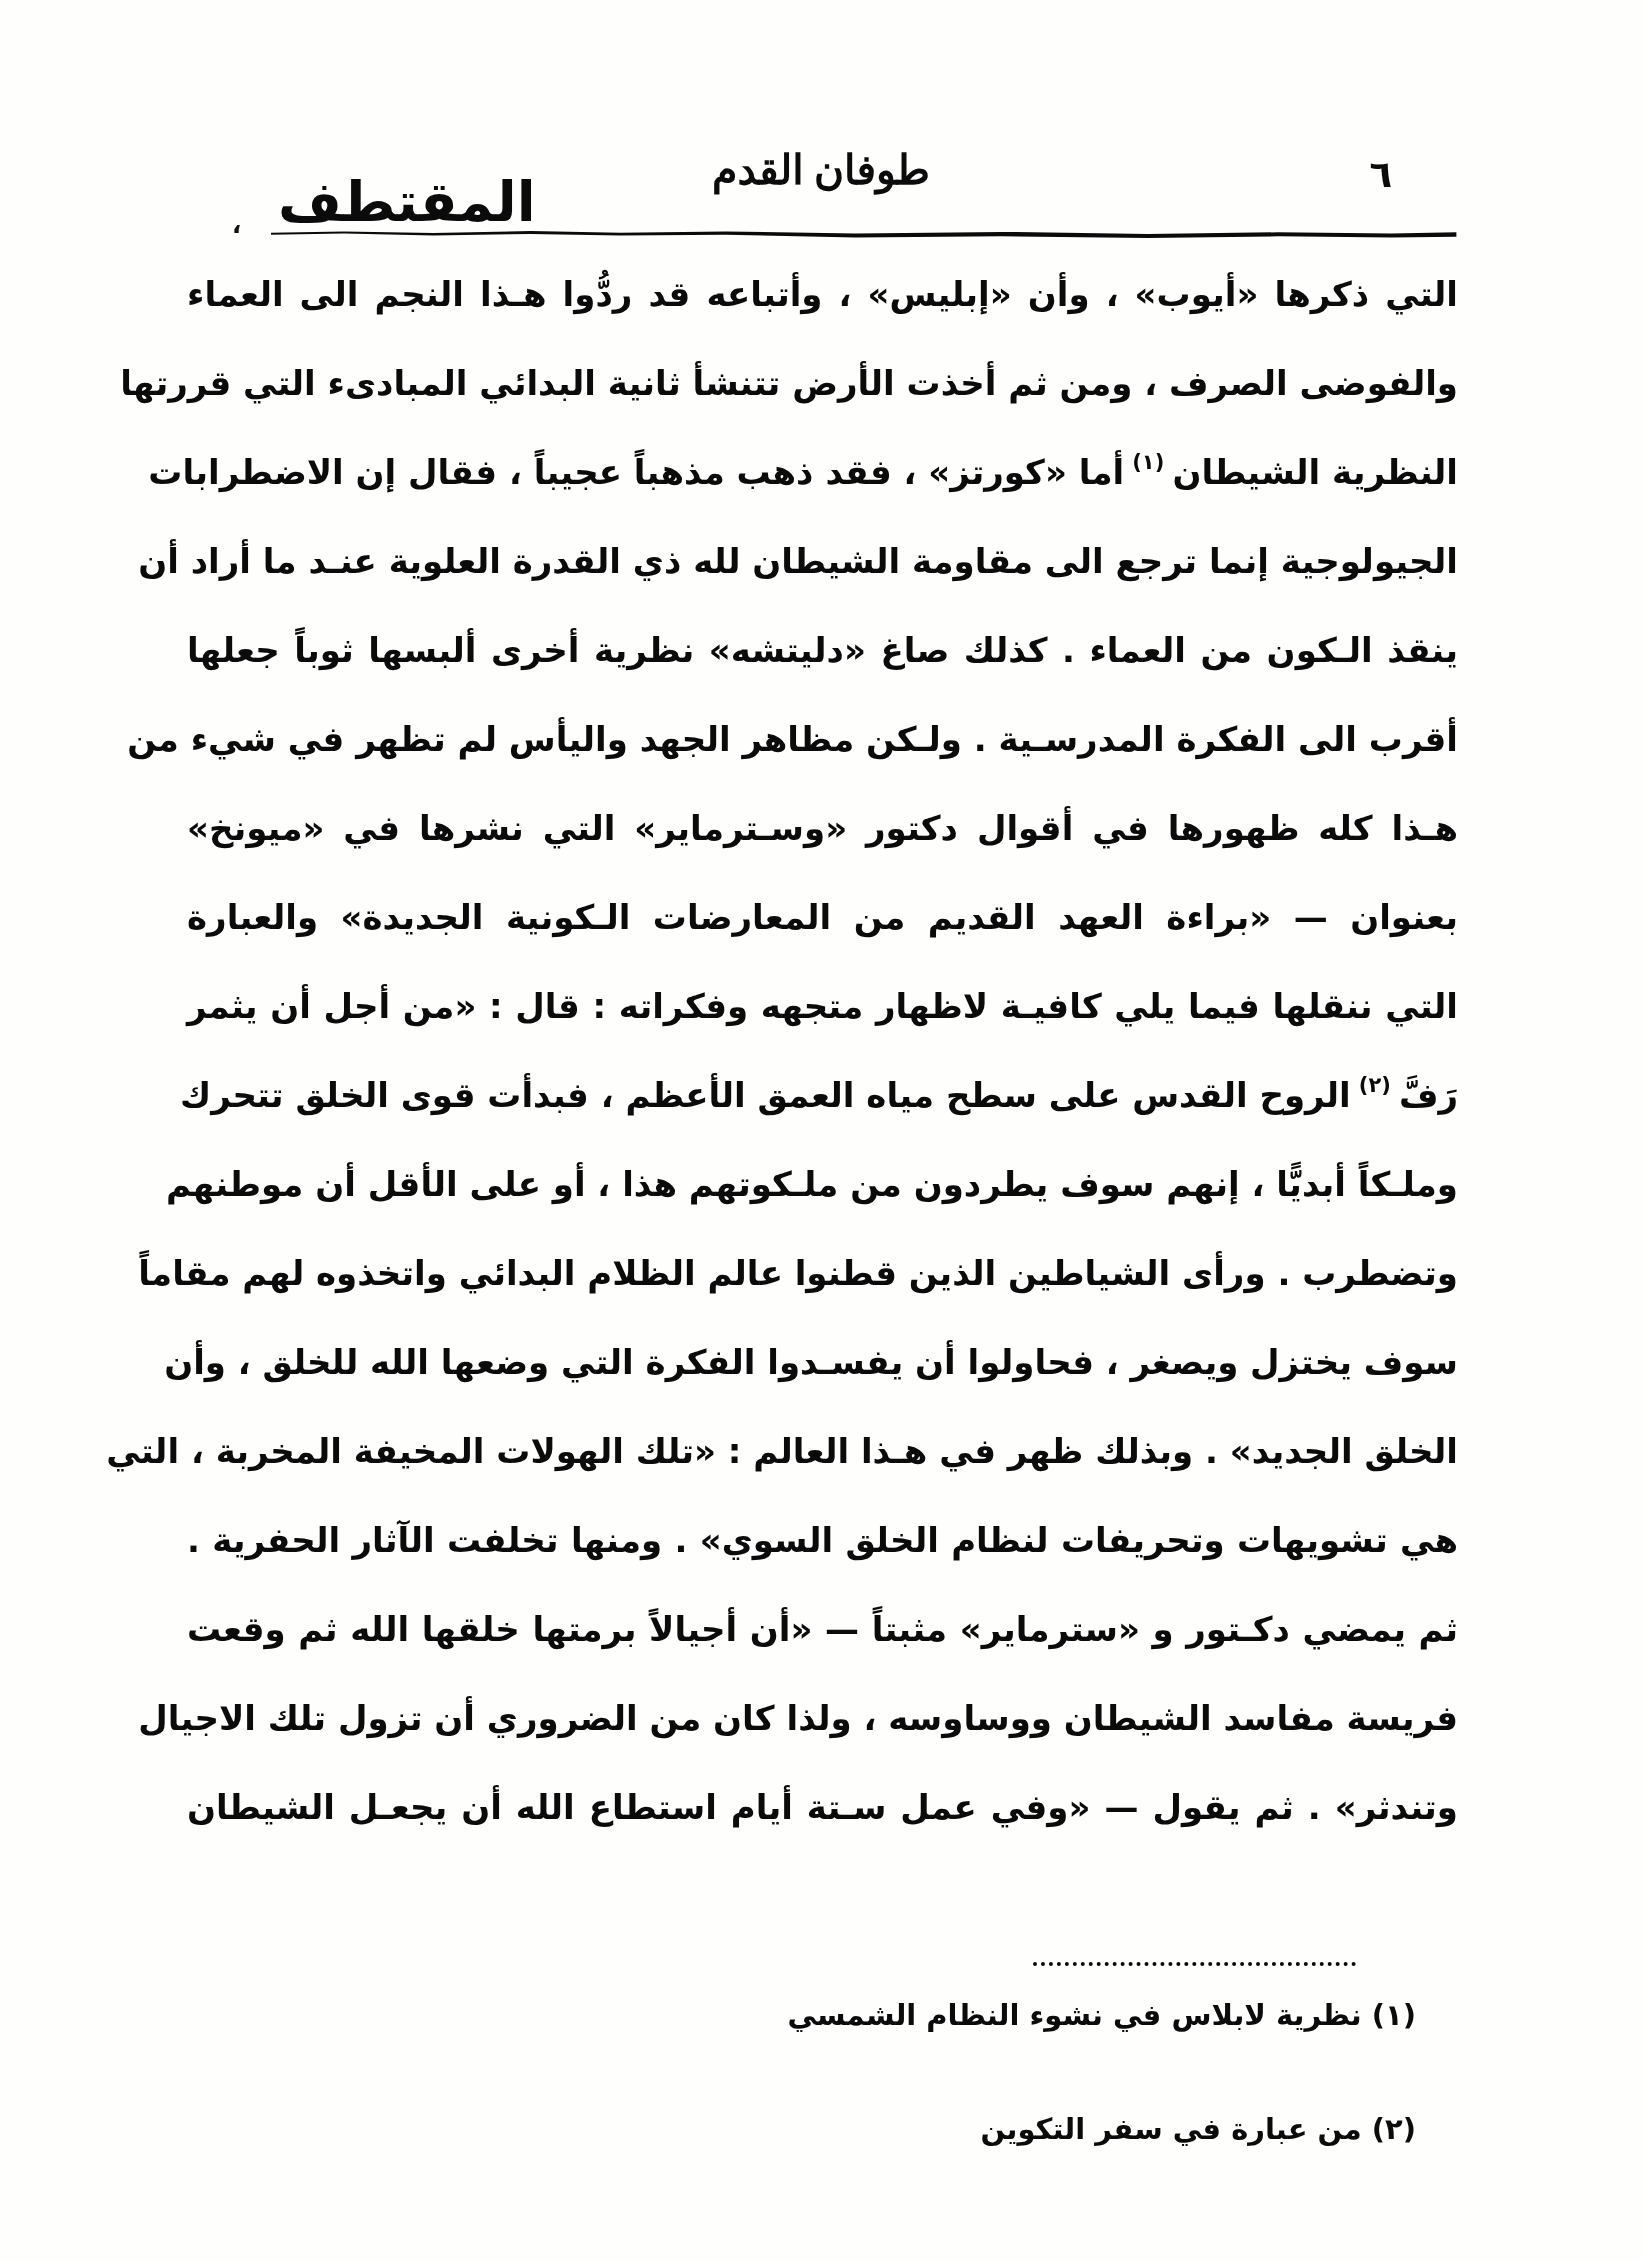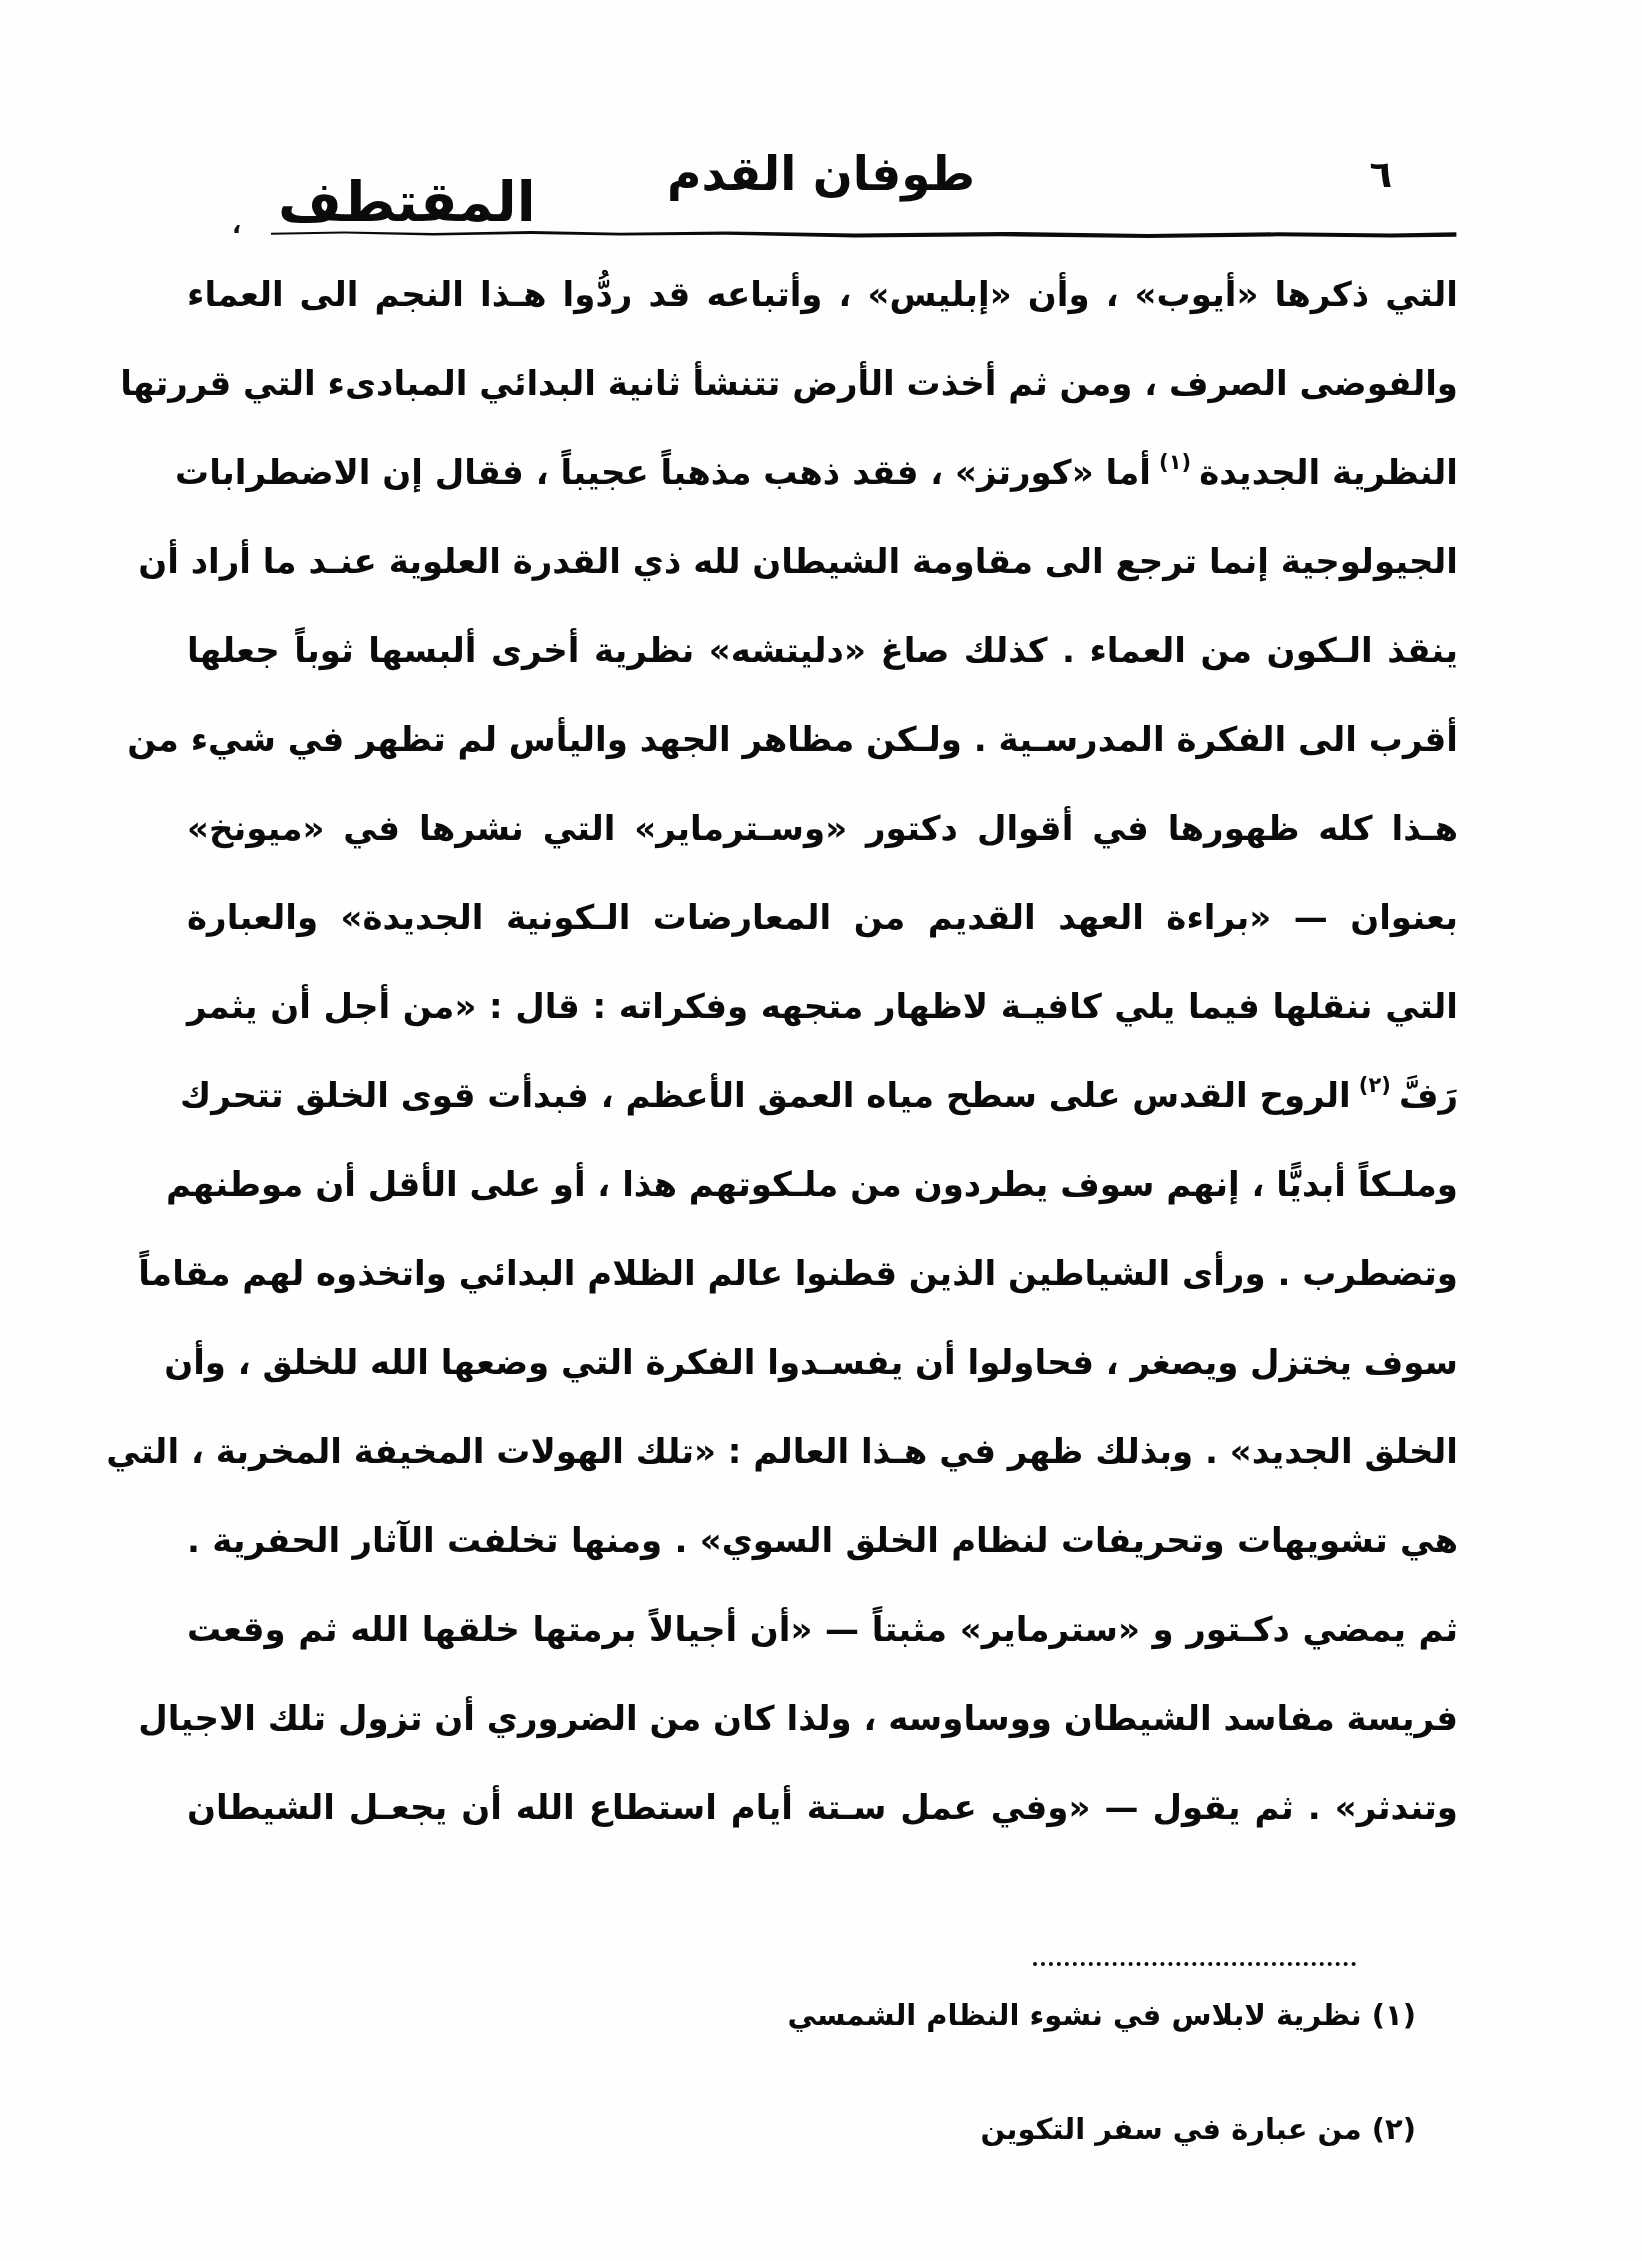--- a/index.html
+++ b/index.html
@@ -14,21 +14,21 @@
     overflow: hidden;
   }
   
   .hdr-pagenum {
     position: absolute; top: 153px; right: 250px;
     font-size: 37px; font-weight: 700;
   }
   .hdr-title {
     position: absolute; top: 146px; left: 50%;
     transform: translateX(-50%);
-    font-size: 47px; font-weight: 700; white-space: nowrap;
+    font-size: 41px; font-weight: 700; white-space: nowrap; font-family: Liberation Serif, serif;
   }
   .hdr-magazine {
     position: absolute; top: 146px; left: 278px;
     font-size: 55px; font-weight: 700; white-space: nowrap; margin-top: 24px;
   }
   .hdr-rule {
     position: absolute; top: 227px; left: 271px;
     width: 1187px; height: 13px;
   }
   .hdr-rule-mark {
@@ -76,21 +76,21 @@
 
   <span class="hdr-rule-mark">،</span>
   <svg class="hdr-rule" viewBox="0 0 1462 16" preserveAspectRatio="none">
     <path d="M0,7 L90,5.5 L200,7.5 L320,5 L430,7 L560,5.5 L720,8 L900,6 L1080,8.5 L1240,6.5 L1380,8 L1460,6.5
              L1460,12 L1380,13 L1240,11.5 L1080,13.5 L900,11.5 L720,13 L560,9.5 L430,10.5 L320,8.5 L200,10.5 L90,8 L0,9.5 Z" fill="#0b0b0b"></path>
   </svg>
 
   <main class="body-text" dir="rtl">
     <div class="body-line">التي ذكرها «أيوب» ، وأن «إبليس» ، وأتباعه قد ردُّوا هـذا النجم الى العماء</div>
     <div class="body-line">والفوضى الصرف ، ومن ثم أخذت الأرض تتنشأ ثانية البدائي المبادىء التي قررتها</div>
-    <div class="body-line"><span>النظرية الجديدة</span><sup class="fn-marker">(١)</sup><span>أما «كورتز» ، فقد ذهب مذهباً عجيباً ، فقال إن الاضطرابات</span></div>
+    <div class="body-line"><span>النظرية الشيطان</span><sup class="fn-marker">(١)</sup><span>أما «كورتز» ، فقد ذهب مذهباً عجيباً ، فقال إن الاضطرابات</span></div>
     <div class="body-line">الجيولوجية إنما ترجع الى مقاومة الشيطان لله ذي القدرة العلوية عنـد ما أراد أن</div>
     <div class="body-line">ينقذ الـكون من العماء . كذلك صاغ «دليتشه» نظرية أخرى ألبسها ثوباً جعلها</div>
     <div class="body-line">أقرب الى الفكرة المدرسـية . ولـكن مظاهر الجهد واليأس لم تظهر في شيء من</div>
     <div class="body-line">هـذا كله ظهورها في أقوال دكتور «وسـترماير» التي نشرها في «ميونخ»</div>
     <div class="body-line">بعنوان — «براءة العهد القديم من المعارضات الـكونية الجديدة» والعبارة</div>
     <div class="body-line">التي ننقلها فيما يلي كافيـة لاظهار متجهه وفكراته : قال : «من أجل أن يثمر</div>
     <div class="body-line"><span>رَفَّ</span><sup class="fn-marker">(٢)</sup><span>الروح القدس على سطح مياه العمق الأعظم ، فبدأت قوى الخلق تتحرك</span></div>
     <div class="body-line">وملـكاً أبديًّا ، إنهم سوف يطردون من ملـكوتهم هذا ، أو على الأقل أن موطنهم</div>
     <div class="body-line">وتضطرب . ورأى الشياطين الذين قطنوا عالم الظلام البدائي واتخذوه لهم مقاماً</div>
     <div class="body-line">سوف يختزل ويصغر ، فحاولوا أن يفسـدوا الفكرة التي وضعها الله للخلق ، وأن</div>

